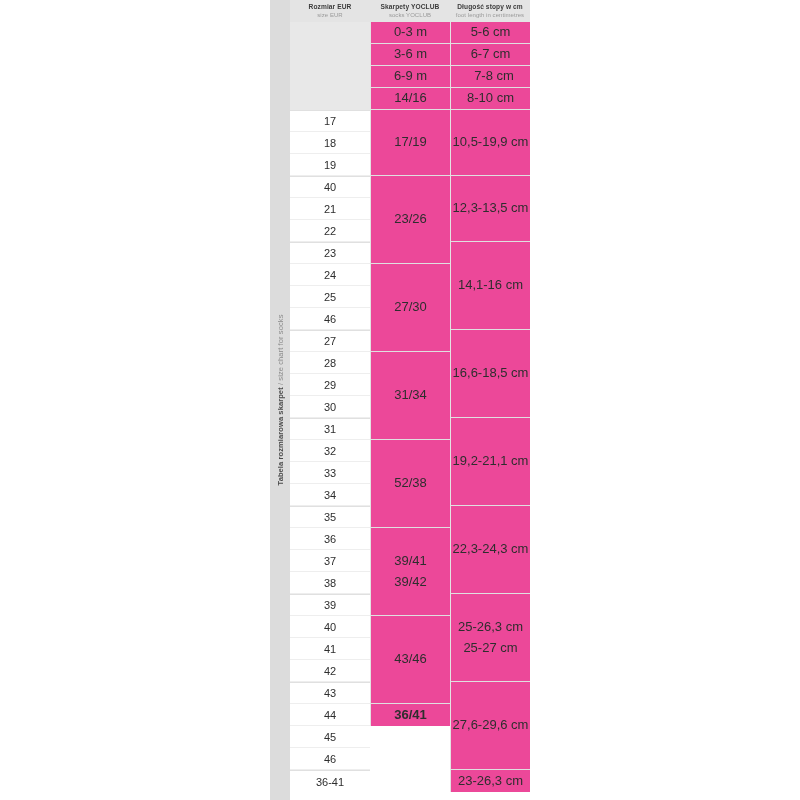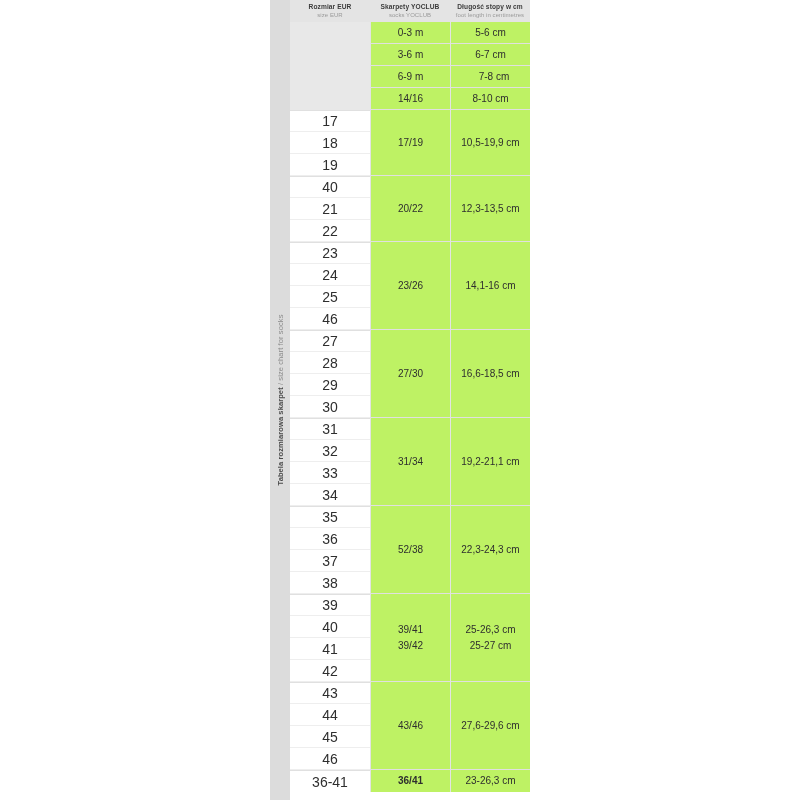--- a/index.html
+++ b/index.html
@@ -99,21 +99,21 @@
   .col-eur  { width: 80px; }
   .col-sock { width: 80px; }
   .col-len  { width: 80px; }
 
   
   .eur-cell {
     height: 22px;
     display: flex;
     align-items: center;
     justify-content: center;
-    font-size: 14px;
+    font-size: 11px;
     color: #2e2e2e;
     border-bottom: 1px solid #eeeeee;
     background: #ffffff;
     box-sizing: border-box;
   }
   .eur-cell.blank {
     background: #e8e8e8;
     border-bottom: none;
     color: transparent;
   }
@@ -124,24 +124,24 @@
     border-top: 1px solid #e0e0e0;
   }
 
   
   .grp {
     display: flex;
     flex-direction: column;
     align-items: center;
     justify-content: center;
     box-sizing: border-box;
-    background: #bef264;
+    background: #ec4899;
     border-bottom: 1px solid #e0e0e0;
     border-left: 1px solid #e3e3e3;
-    font-size: 10px;
+    font-size: 13px;
     color: #2e2e2e;
     text-align: center;
     line-height: 1.55;
   }
   .grp.nb { border-bottom: none; }
 </style>
 </head>
 <body>
 
 <div id="page">
@@ -216,23 +216,20 @@
           </div>
           <div class="grp" style="height: 22px;">
             <div>6-9 m</div>
           </div>
           <div class="grp" style="height: 22px;">
             <div>14/16</div>
           </div>
           <div class="grp" style="height: 66px;">
             <div>17/19</div>
           </div>
-          <div class="grp" style="height: 66px;">
-            <div>20/22</div>
-          </div>
           <div class="grp" style="height: 88px;">
             <div>23/26</div>
           </div>
           <div class="grp" style="height: 88px;">
             <div>27/30</div>
           </div>
           <div class="grp" style="height: 88px;">
             <div>31/34</div>
           </div>
           <div class="grp" style="height: 88px;">

